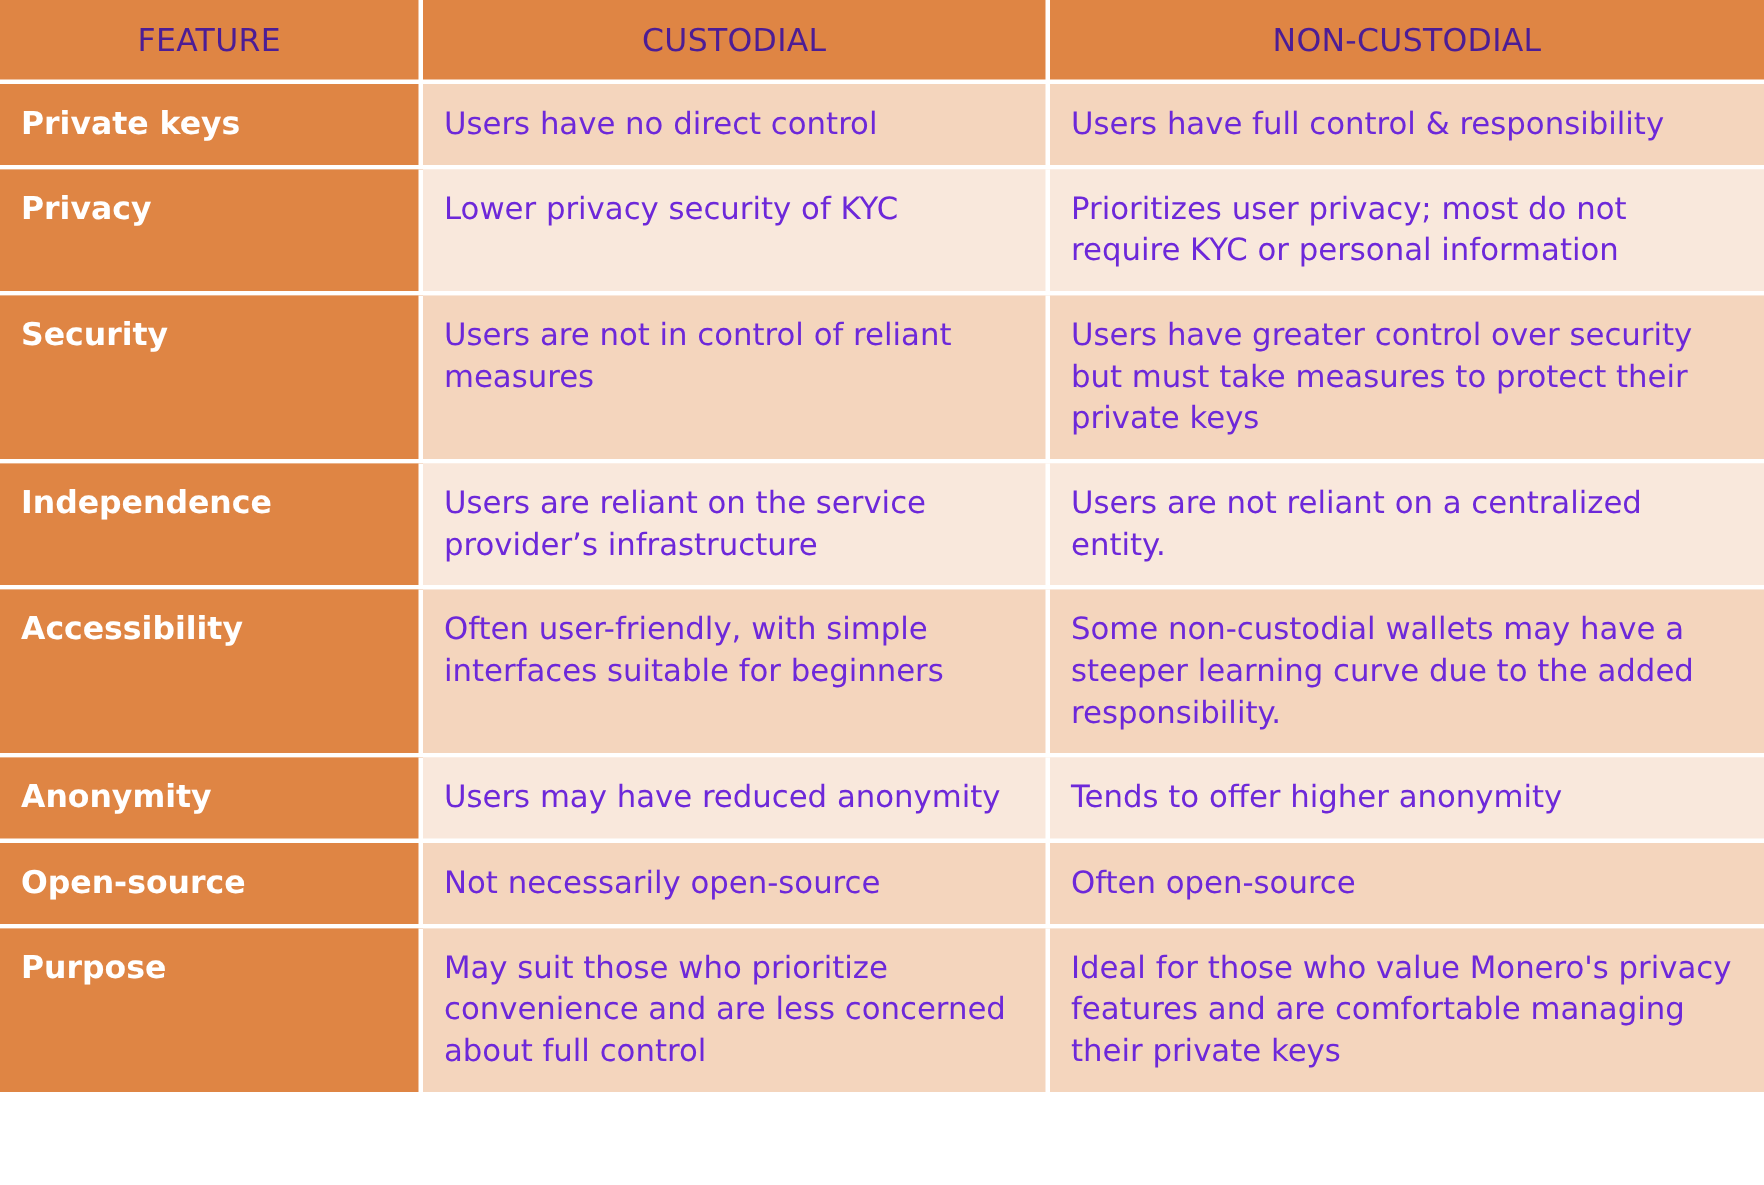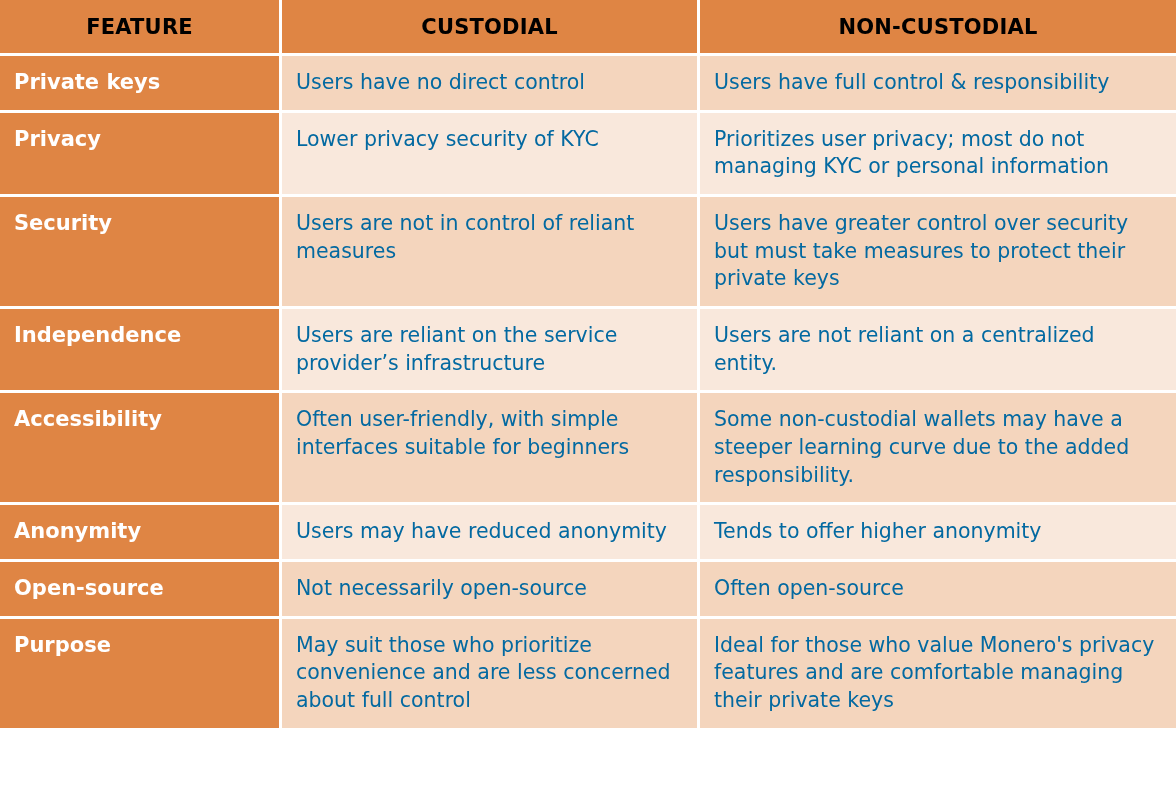--- a/index.html
+++ b/index.html
@@ -18,23 +18,23 @@
     border-collapse: separate;
     border-spacing: 0;
     table-layout: fixed;
   }
   #comparison-table col.c-feature { width: 282px; }
   #comparison-table col.c-custodial { width: 418px; }
   #comparison-table col.c-noncustodial { width: 476px; }
 
   .hdr-cell {
     background: #df8544;
-    color: #000000;
+    color: #4c1d95;
     font-size: 21px;
-    font-weight: 700;
+    font-weight: 400;
     text-align: center;
     height: 53px;
     padding: 0 8px;
     border-right: 3px solid #ffffff;
     border-bottom: 3px solid #ffffff;
     vertical-align: middle;
     letter-spacing: 0.2px;
     font-family: "DejaVu Sans", sans-serif;
   }
   .hdr-cell.last { border-right: none; }
@@ -45,21 +45,21 @@
     font-size: 21px;
     font-weight: bold;
     text-align: left;
     padding: 13px 0 13px 14px;
     border-right: 3px solid #ffffff;
     border-bottom: 3px solid #ffffff;
     vertical-align: top;
     line-height: 1.3;
   }
   .val-cell {
-    color: #0369a1;
+    color: #6d28d9;
     font-size: 20.5px;
     font-weight: 400;
     text-align: left;
     padding: 13px 14px 13px 14px;
     border-right: 3px solid #ffffff;
     border-bottom: 3px solid #ffffff;
     vertical-align: top;
     line-height: 1.35;
   }
   .val-cell.last { border-right: none; }
@@ -88,21 +88,21 @@
   </thead>
   <tbody id="table-body">
       <tr class="table-row shade-dark">
         <td class="feat-cell">Private keys</td>
         <td class="val-cell">Users have no direct control</td>
         <td class="val-cell last">Users have full control &amp; responsibility</td>
       </tr>
       <tr class="table-row shade-light">
         <td class="feat-cell">Privacy</td>
         <td class="val-cell">Lower privacy security of KYC</td>
-        <td class="val-cell last">Prioritizes user privacy; most do not managing KYC or personal information</td>
+        <td class="val-cell last">Prioritizes user privacy; most do not require KYC or personal information</td>
       </tr>
       <tr class="table-row shade-dark">
         <td class="feat-cell">Security</td>
         <td class="val-cell">Users are not in control of reliant measures</td>
         <td class="val-cell last">Users have greater control over security but must take measures to protect their private keys</td>
       </tr>
       <tr class="table-row shade-light">
         <td class="feat-cell">Independence</td>
         <td class="val-cell">Users are reliant on the service provider’s infrastructure</td>
         <td class="val-cell last">Users are not reliant on a centralized entity.</td>

